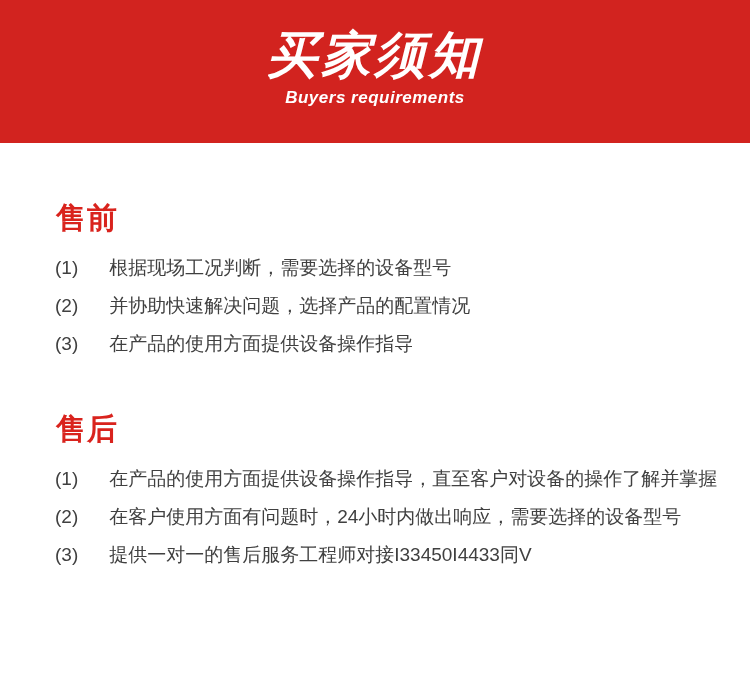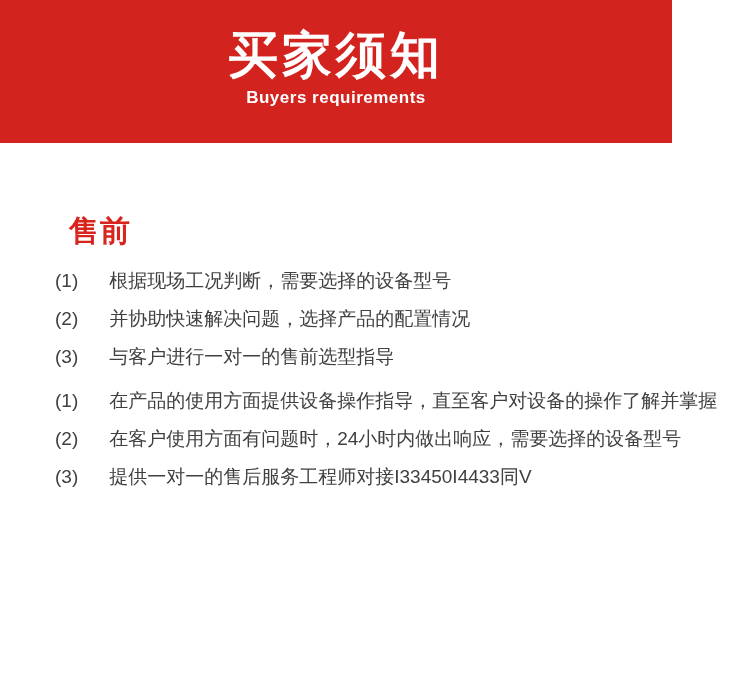--- a/index.html
+++ b/index.html
@@ -9,25 +9,26 @@
     font-family: "Liberation Sans", sans-serif;
   }
   .page {
     position: relative;
     width: 750px;
     height: 690px;
     background: #ffffff;
     overflow: hidden;
   }
   .banner {
-    width: 672px;
+    width: 750px;
     height: 143px;
     background: var(--banner-bg, #d2231f);
     text-align: center;
     overflow: hidden;
+    font-style: italic;
   }
   .banner-title {
     margin: 27px 0 0 0;
     font-size: 50px;
     line-height: 56px;
     font-weight: 900;
     letter-spacing: 4px;
     color: var(--banner-fg, #ffffff);
   }
   .banner-subtitle {
@@ -35,21 +36,21 @@
     font-size: 17px;
     line-height: 20px;
     font-weight: bold;
     letter-spacing: 0.5px;
     color: var(--banner-fg, #ffffff);
   }
   .content {
     padding: 0 30px 0 55px;
   }
   .section-heading {
-    margin: 14px;
+    margin: 1px;
     color: var(--heading-red, #d9231d);
     font-size: 30px;
     line-height: 34px;
     font-weight: bold;
     letter-spacing: 1px;
   }
   .section-presale .section-heading {
     padding-top: 57px;
   }
   .section-aftersale .section-heading {
@@ -95,26 +96,27 @@
         <li class="notice-item">
           <span class="item-num">(1)</span>
           <span class="item-text">根据现场工况判断，需要选择的设备型号</span>
         </li>
         <li class="notice-item">
           <span class="item-num">(2)</span>
           <span class="item-text">并协助快速解决问题，选择产品的配置情况</span>
         </li>
         <li class="notice-item">
           <span class="item-num">(3)</span>
-          <span class="item-text">与客户进行一对一的售前选型指导</span>
+          <span class="item-text">在产品的使用方面提供设备操作指导</span>
         </li>
       </ul>
     </section>
 
     <section class="section-aftersale">
+      <h2 class="section-heading">售后</h2>
       <ul class="notice-list">
         <li class="notice-item">
           <span class="item-num">(1)</span>
           <span class="item-text">在产品的使用方面提供设备操作指导，直至客户对设备的操作了解并掌握</span>
         </li>
         <li class="notice-item">
           <span class="item-num">(2)</span>
           <span class="item-text">在客户使用方面有问题时，24小时内做出响应，需要选择的设备型号</span>
         </li>
         <li class="notice-item">

